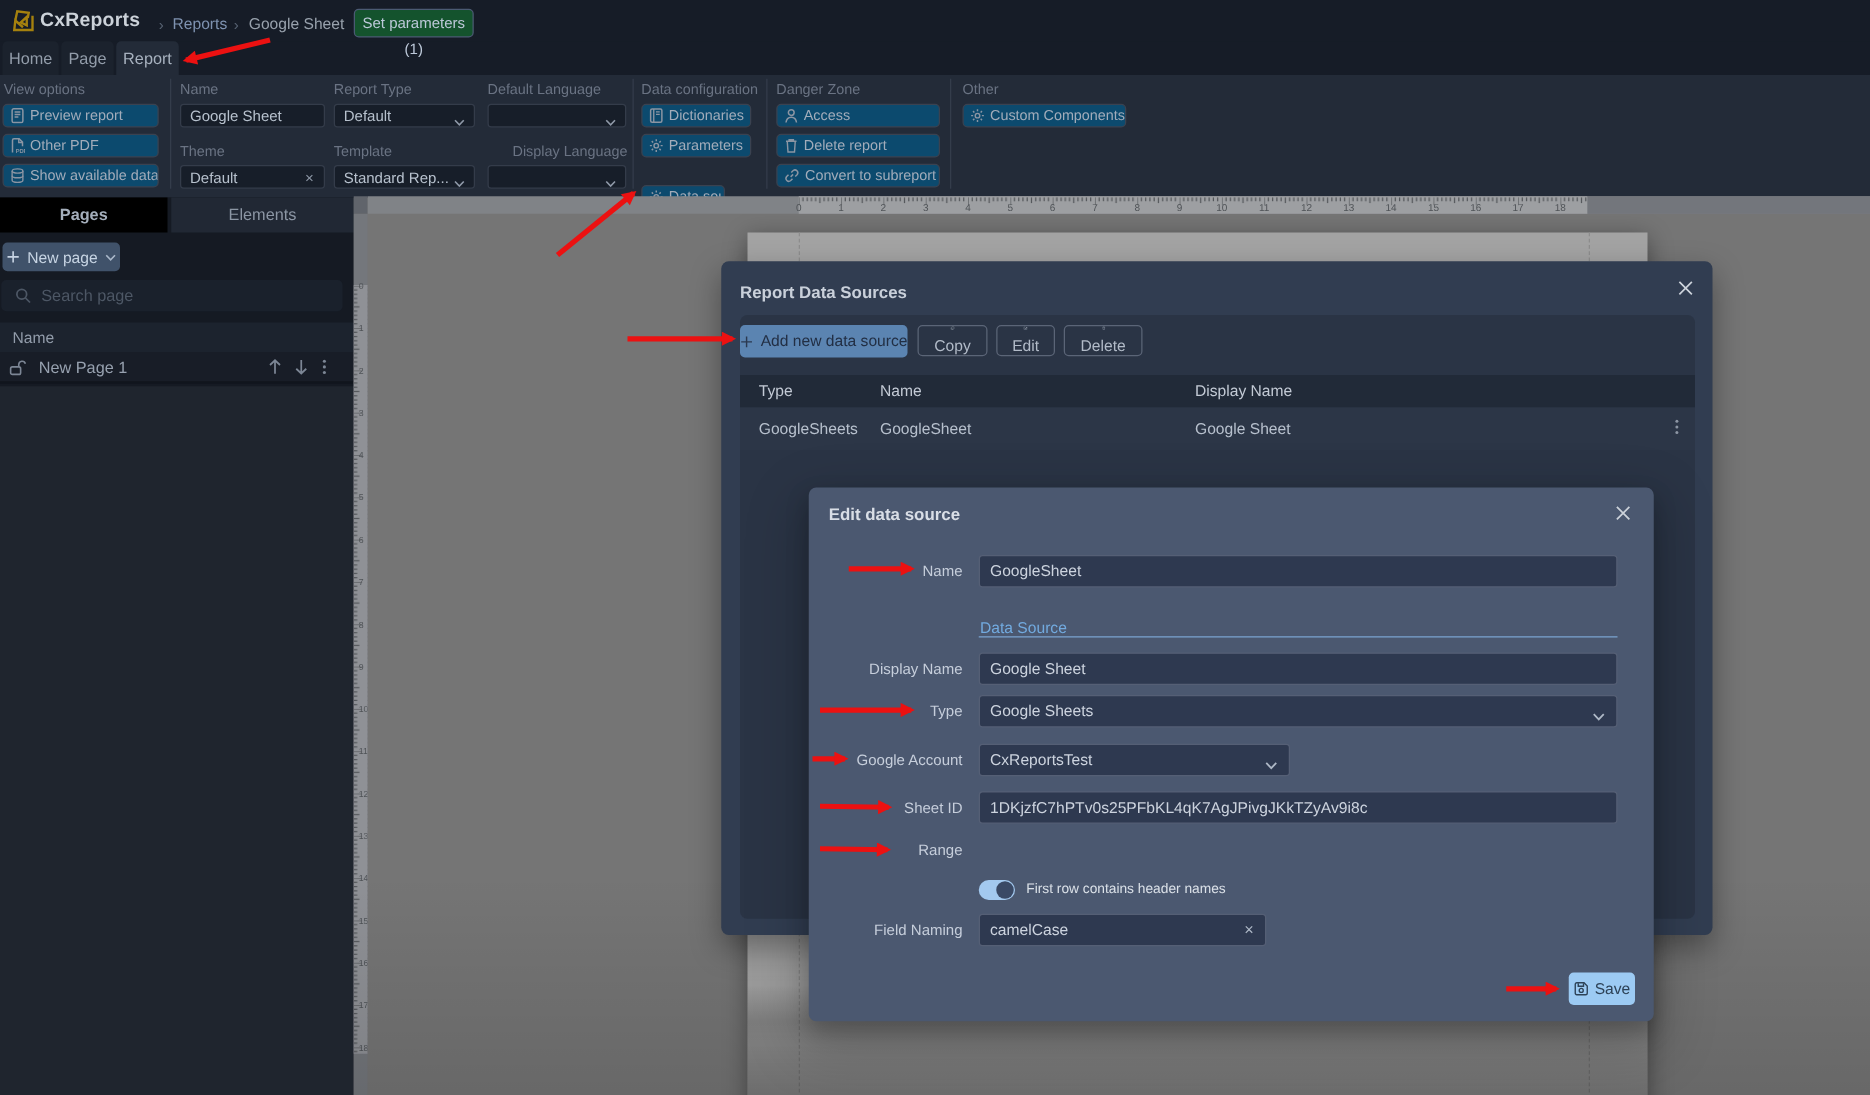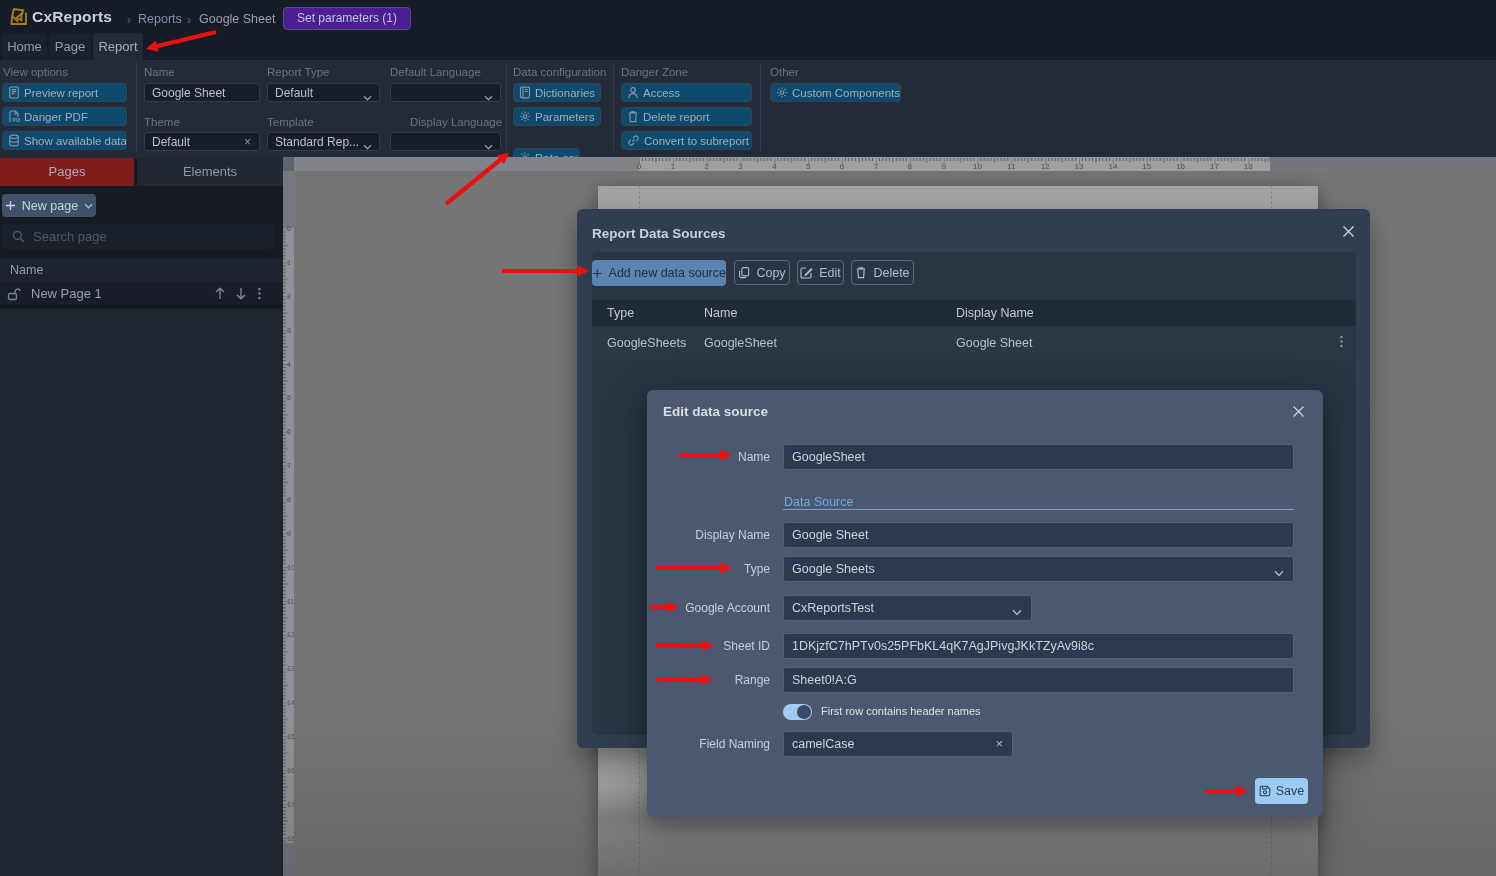--- a/index.html
+++ b/index.html
@@ -6,53 +6,53 @@
   html,body { width:1496px; height:876px; overflow:hidden; background:#161c27; }
   body { font-family:"Liberation Sans", sans-serif; }
   #app { position:absolute; left:0; top:0; width:1496px; height:876px; }
   .abs { position:absolute; }
   
   #topbar { left:0; top:0; width:1496px; height:33px; background:#161c27; }
   #logotext { left:32px; top:8px; font-size:15.5px; font-weight:bold; color:#ccd2d9; letter-spacing:0.2px; }
   .crumbsep { color:#576272; font-size:12px; top:13px; }
   .crumb1 { color:#7e92b0; font-size:12.5px; top:12px; }
   .crumb2 { color:#98a1ac; font-size:12.5px; top:12px; }
-  #setparams { left:283px; top:7px; width:128px; height:23px; background:#4c1d95; border:1px solid #4b5a73; border-radius:4px; color:#bdc9d9; font-size:12px; text-align:center; line-height:21px; }
+  #setparams { left:283px; top:7px; width:96px; height:23px; background:#14532d; border:1px solid #4b5a73; border-radius:4px; color:#bdc9d9; font-size:12px; text-align:center; line-height:21px; }
   
   .doctab { top:33px; height:27px; border-radius:4px 4px 0 0; font-size:13px; color:#939daa; text-align:center; line-height:27px; background:#1b222d; }
   #tab-report { background:#232b38; color:#a7b1be; }
   
   #ribbon { left:0; top:60px; width:1496px; height:98px; background:#232b38; }
   .rsep { top:5px; width:1px; height:88px; background:#343d4b; }
   .rlabel { color:#6a7383; font-size:11.5px; }
   .rbtn { white-space:nowrap; overflow:hidden; height:19px; background:#0c4a6e; border:1px solid #3a4250; border-radius:4px; color:#a2acba; font-size:11.5px; display:flex; align-items:center; padding-left:5px; gap:4px; }
   .rbtn svg { flex:0 0 auto; }
   .rinput { height:19px; background:#171e29; border:1px solid #343c4a; border-radius:3px; color:#b7c1cd; font-size:12px; display:flex; align-items:center; padding-left:7px; }
   
   #sidebar { left:0; top:158px; width:283px; height:718px; background:#151a23; }
-  #ptab-pages { left:0; top:0; width:134px; height:28px; background:#7f1d1d; color:#a5afbc; font-size:13px; text-align:center; line-height:28px; }
+  #ptab-pages { left:0; top:0; width:134px; height:28px; background:#000000; color:#a5afbc; font-size:13px; text-align:center; line-height:28px;font-weight:bold; }
   #ptab-elems { left:137px; top:0; width:146px; height:28px; background:#212834; color:#8c96a4; font-size:13px; text-align:center; line-height:28px; }
   #newpage { left:2px; top:36px; width:94px; height:23px; background:#40526a; border-radius:4px; color:#c7d4e3; font-size:12.5px; display:flex; align-items:center; justify-content:center; gap:6px; }
   #searchbox { left:1px; top:66px; width:273px; height:25px; background:#1a212c; border-radius:4px; color:#4d5765; font-size:13px; display:flex; align-items:center; padding-left:11px; gap:8px; }
   #namehdr { left:0; top:100px; width:283px; height:24px; background:#1c232e; color:#929caa; font-size:12.5px; line-height:24px; padding-left:10px; }
   #pagerow { left:0; top:124px; width:283px; height:25px; background:#181d27; border-bottom:2px solid #10151d; color:#97a1af; font-size:13px; }
   
   #canvas { left:283px; top:158px; width:1213px; height:718px; background:#757575; }
   #hruler { left:294px; top:157px; width:1202px; height:14px; background:#808387; }
   #hruler-light { left:345px; top:0; width:631px; height:14px; background:#9d9fa2; }
   #vruler { left:283px; top:171px; width:11px; height:705px; background:#74777c; }
   #vruler-light { left:0; top:57px; width:11px; height:615px; background:#8f9196; }
   #corner { left:283px; top:157px; width:11px; height:14px; background:#60646b; }
   #page { left:598px; top:186px; width:720px; height:1018px; background:#a3a3a3; box-shadow:0 4px 18px rgba(0,0,0,0.40); }
   #pageguides { left:41px; top:0; width:633px; height:1018px; border-left:1px dashed #8d8d8d; border-right:1px dashed #8d8d8d; }
   
   #m1 { left:577px; top:209px; width:793px; height:539px; background:#313d51; border-radius:6px; box-shadow:0 10px 24px 0 rgba(0,0,0,0.35); }
   #m1inner { left:15px; top:43px; width:764px; height:483px; background:#2a3445; border-radius:6px; }
   #m1title { left:15px; top:17px; font-size:13.5px; font-weight:bold; color:#c9d0da; }
-  .mbtn { white-space:nowrap; position:absolute; top:51px; height:25px; border:1px solid #5b6577; border-radius:4px; color:#b2bbc8; font-size:12.5px; display:flex; align-items:center; justify-content:center; gap:6px; }
+  .mbtn { white-space:nowrap; position:absolute; top:51px; height:25px; border:1px solid #5b6577; border-radius:4px; color:#b2bbc8; font-size:12.5px; display:flex; align-items:center; justify-content:center; gap:6px;flex-direction:column; }
   #m1tbl { left:15px; top:91px; width:764px; }
   .thead { height:26px; background:#212a38; color:#c3cad5; font-size:12.5px; display:flex; align-items:center; }
   .trow  { height:34px; background:#2c3647; color:#b7c0cd; font-size:12.5px; display:flex; align-items:center; }
   
   #m2 { left:647px; top:390px; width:676px; height:427px; background:#4b5870; border-radius:6px; box-shadow:0 8px 18px 0 rgba(0,0,0,0.22), 0 16px 44px 8px rgba(0,0,0,0.18); }
   #m2title { left:16px; top:14px; font-size:13.5px; font-weight:bold; color:#d9dee6; }
   .flabel { white-space:nowrap; position:absolute; width:130px; text-align:right; color:#c6cedb; font-size:12px; }
   .finput { white-space:nowrap; position:absolute; left:136px; width:511px; height:26px; background:#2e3950; border:1px solid #555f75; border-radius:3px; color:#ccd3de; font-size:12.5px; display:flex; align-items:center; padding-left:8px; }
   .mclose { position:absolute; color:#dde1e8; }
   
@@ -90,21 +90,21 @@
         <path d="M3.7 3.6h4.6M3.7 5.6h4.6M3.7 7.6h3" stroke="#8b95a3" stroke-width="1.1" fill="none"></path>
       </svg>
       <span>Preview report</span>
     </div>
   <div class="abs rbtn" style="left:2px;top:107px;width:125px">
       <svg width="12" height="13" viewBox="0 0 12 13">
         <path d="M2 12V2.2C2 1.5 2.5 1 3.2 1h4.1L10 3.7V7" fill="none" stroke="#8b95a3" stroke-width="1.2"></path>
         <path d="M7 1v3h3" fill="none" stroke="#8b95a3" stroke-width="1.1"></path>
         <text x="4.5" y="12.4" font-size="4.6" fill="#8b95a3" font-family="Liberation Sans" font-weight="bold">PDF</text>
       </svg>
-      <span>Danger PDF</span>
+      <span>Other PDF</span>
     </div>
   <div class="abs rbtn" style="left:2px;top:131px;width:125px">
       <svg width="12" height="13" viewBox="0 0 12 13">
         <ellipse cx="6" cy="2.8" rx="4.3" ry="1.7" fill="none" stroke="#8b95a3" stroke-width="1.1"></ellipse>
         <path d="M1.7 2.8v7.4c0 .95 1.9 1.7 4.3 1.7s4.3-.75 4.3-1.7V2.8" fill="none" stroke="#8b95a3" stroke-width="1.1"></path>
         <path d="M1.7 6.5c0 .95 1.9 1.7 4.3 1.7s4.3-.75 4.3-1.7" fill="none" stroke="#8b95a3" stroke-width="1.1"></path>
       </svg>
       <span>Show available data</span>
     </div>
   <div class="abs rsep" style="left:136px;top:63px"></div>
@@ -401,21 +401,20 @@
 
     <div class="abs flabel" style="left:-7px;top:211px">Google Account</div>
     <div class="abs finput" style="top:205px;width:249px">CxReportsTest<span style="position:absolute;right:9px;top:9px"><svg width="10" height="7" viewBox="0 0 10 7">
             <path d="M1 1.3 5 5.5 9 1.3" fill="none" stroke="#aeb8c6" stroke-width="1.4"></path>
           </svg></span></div>
 
     <div class="abs flabel" style="left:-7px;top:249px">Sheet ID</div>
     <div class="abs finput" style="top:243px">1DKjzfC7hPTv0s25PFbKL4qK7AgJPivgJKkTZyAv9i8c</div>
 
     <div class="abs flabel" style="left:-7px;top:283px">Range</div>
-    <div class="abs finput" style="top:277px">Sheet0!A:G</div>
 
     <div class="abs" style="left:136px;top:314px;width:29px;height:16px;background:#a3c9ef;border-radius:8px">
         <div style="position:absolute;right:1px;top:1px;width:14px;height:14px;border-radius:7px;background:#3a4965"></div>
       </div>
     <div class="abs" style="left:174px;top:315px;color:#dbe1e8;font-size:11px">First row contains header names</div>
 
     <div class="abs flabel" style="left:-7px;top:347px">Field Naming</div>
     <div class="abs finput" style="top:341px;width:230px">camelCase<span style="position:absolute;right:9px;top:4px;color:#aeb8c6;font-size:13px">×</span></div>
 
     <div class="abs" style="left:608px;top:388px;width:53px;height:26px;background:#9ccaf3;border-radius:4px;color:#2d4257;font-size:12.5px;display:flex;align-items:center;justify-content:center;gap:5px">

